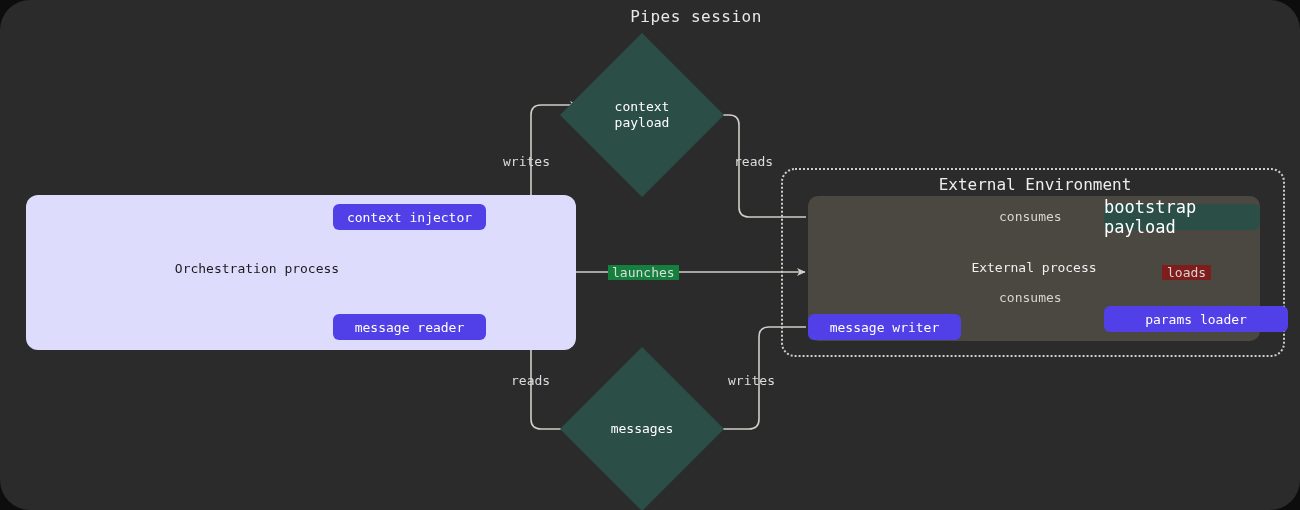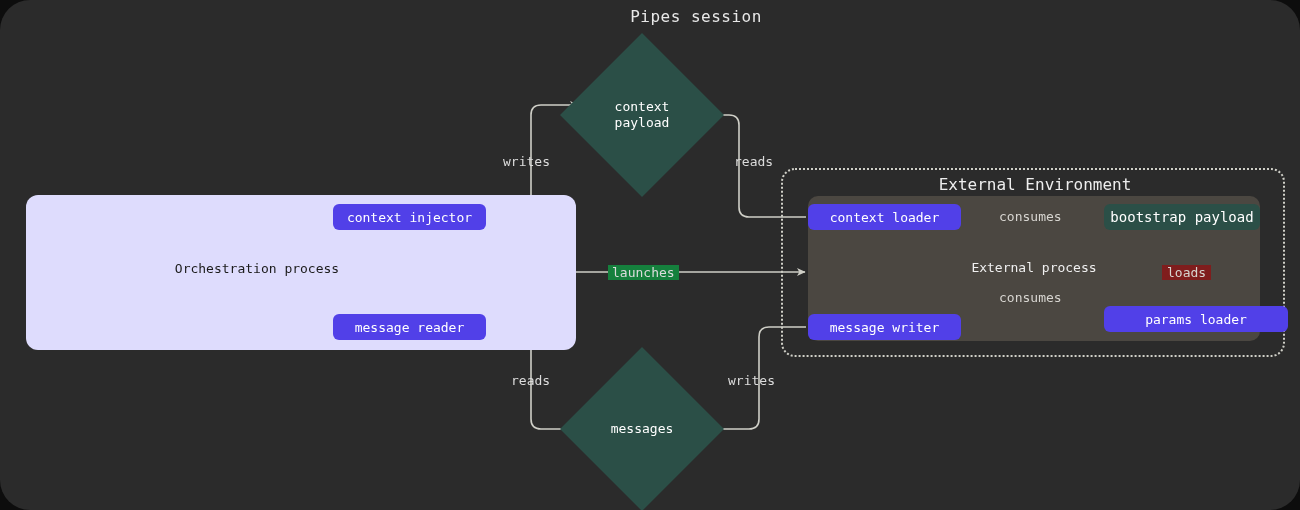--- a/index.html
+++ b/index.html
@@ -94,21 +94,21 @@
     align-items: center;
     justify-content: center;
     box-sizing: border-box;
     height: 26px;
   }
   .node-store {
     position: absolute;
     background: #2b4f47;
     color: #ffffff;
     border-radius: 6px;
-    font-size: 14px;
+    font-size: 17px;
     display: flex;
     align-items: center;
     justify-content: center;
     box-sizing: border-box;
     height: 26px;
   }
   
   .diamond-wrap {
     position: absolute;
     width: 116px;
@@ -187,21 +187,20 @@
   </div>
 
   <div class="orch">
     <div class="orch-label">Orchestration process</div>
   </div>
 
   <div class="node-btn" style="left:333px; top:204px; width:153px;">context injector</div>
 
   <div class="node-btn" style="left:333px; top:314px; width:153px;">message reader</div>
 
-  <div class="node-btn" style="left:808px; top:204px; width:153px;">context loader</div>
 
   <div class="node-store" style="left:1104px; top:204px; width:156px;">bootstrap payload</div>
 
   <div class="node-btn" style="left:808px; top:314px; width:153px;">message writer</div>
 
   <div class="node-btn" style="left:1104px; top:306px; width:184px;">params loader</div>
 
   <div class="diamond-wrap" style="left:584px; top:57px;">
     <div class="diamond-shape"></div>
     <div class="diamond-text">context

